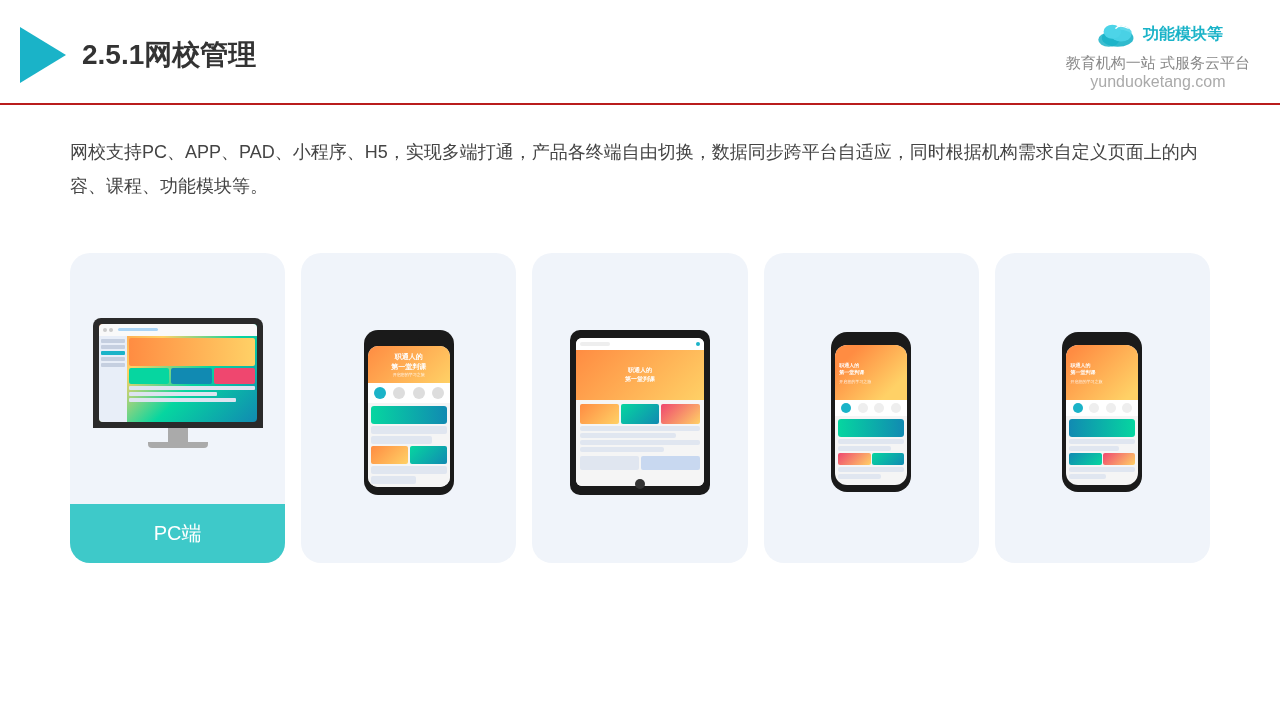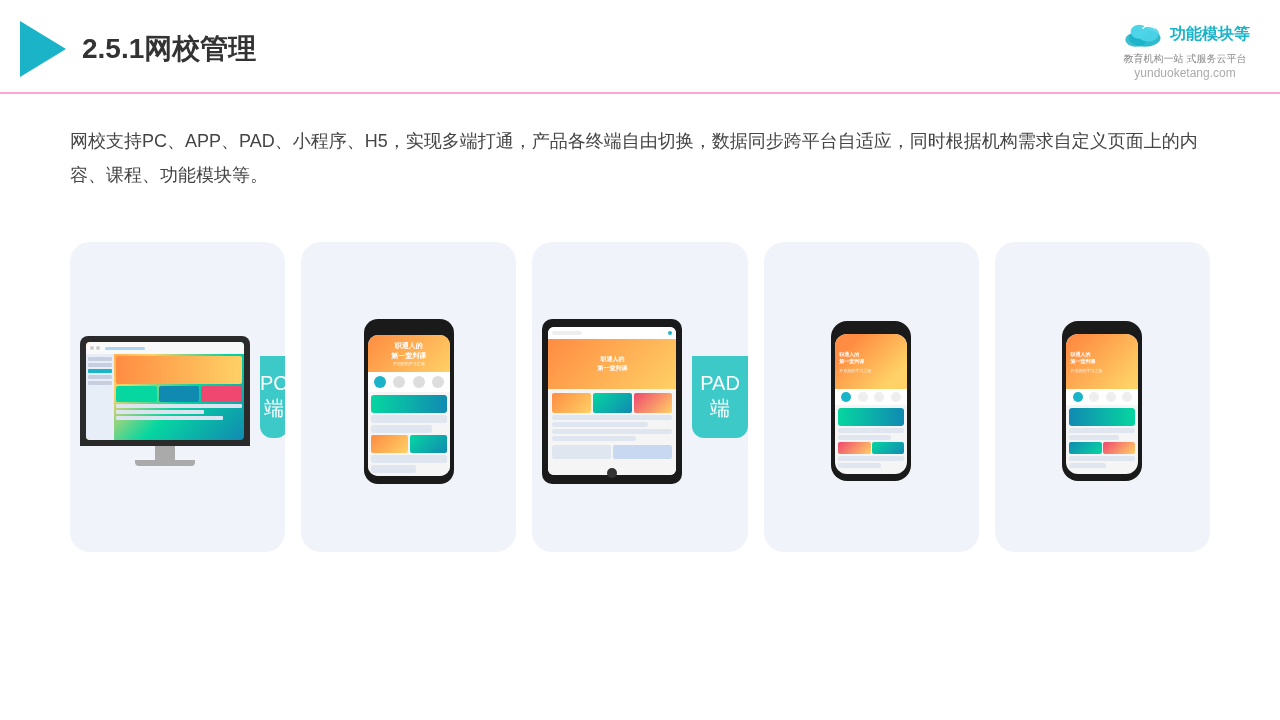--- a/index.html
+++ b/index.html
@@ -11,21 +11,21 @@
       overflow: hidden;
       position: relative;
     }
 
     
     .header {
       display: flex;
       align-items: center;
       justify-content: space-between;
       padding: 18px 30px 12px 20px;
-      border-bottom: 2px solid #f9a8d4;
+      border-bottom: 2px solid #b91c1c;
     }
     .header-left {
       display: flex;
       align-items: center;
       gap: 16px;
     }
     .logo-triangle {
       width: 0;
       height: 0;
       border-top: 28px solid transparent;
@@ -50,28 +50,28 @@
     .cloud-icon {
       width: 44px;
       height: 32px;
     }
     .brand-name {
       font-size: 16px;
       color: #1ab3c8;
       font-weight: bold;
     }
     .brand-tagline {
-      font-size: 10px;
+      font-size: 15px;
       color: #888;
       text-align: right;
       line-height: 1.4;
       margin-top: 2px;
     }
     .brand-url {
-      font-size: 12px;
+      font-size: 16px;
       color: #aaa;
       text-align: right;
     }
 
     
     .description {
       padding: 30px 70px 20px 70px;
       font-size: 18px;
       color: #444;
       line-height: 1.9;
@@ -85,21 +85,21 @@
       justify-content: center;
       margin-top: 10px;
     }
 
     .card {
       background: #f0f4fa;
       border-radius: 20px;
       width: 210px;
       min-height: 310px;
       display: flex;
-      flex-direction: row;
+      flex-direction: column;
       align-items: center;
       overflow: hidden;
       flex: 1;
     }
 
     .card-image-area {
       flex: 1;
       display: flex;
       align-items: center;
       justify-content: center;
@@ -558,21 +558,20 @@
               <div class="tablet-row" style="width:70%;"></div>
               <div style="display:flex;gap:2px;margin-top:2px;">
                 <div style="flex:1;height:14px;border-radius:2px;background:#e0e6f0;"></div>
                 <div style="flex:1;height:14px;border-radius:2px;background:#c8d8f0;"></div>
               </div>
             </div>
           </div>
         </div>
       </div>
     </div>
-    <div class="card-label">PAD端</div>
   </div>
 
   <div class="card">
     <div class="card-image-area">
       <div class="small-phone">
         <div class="small-phone-notch"></div>
         <div class="small-phone-screen">
           <div class="small-phone-content">
             <div class="sph-hero">
               <div class="sph-hero-title">职通人的<br>第一堂判课</div>

